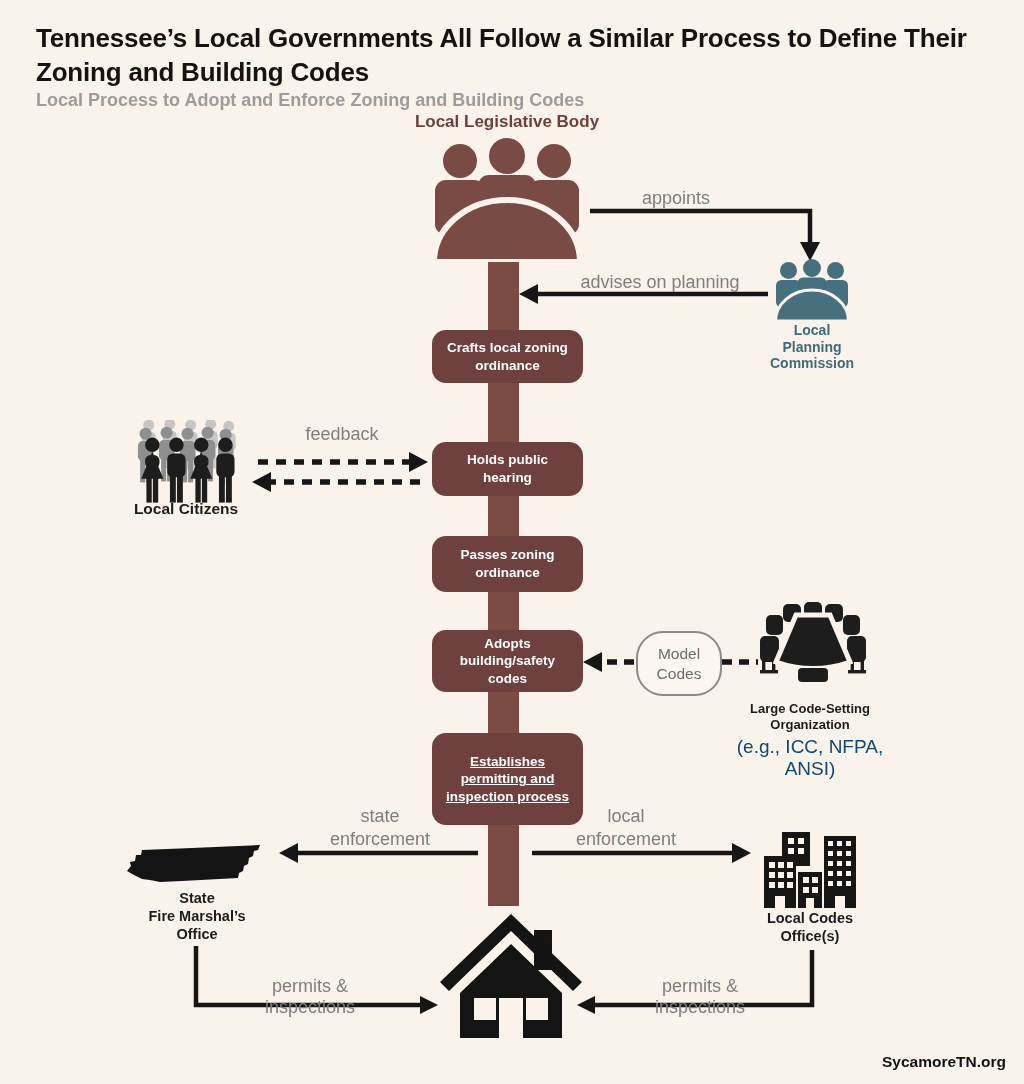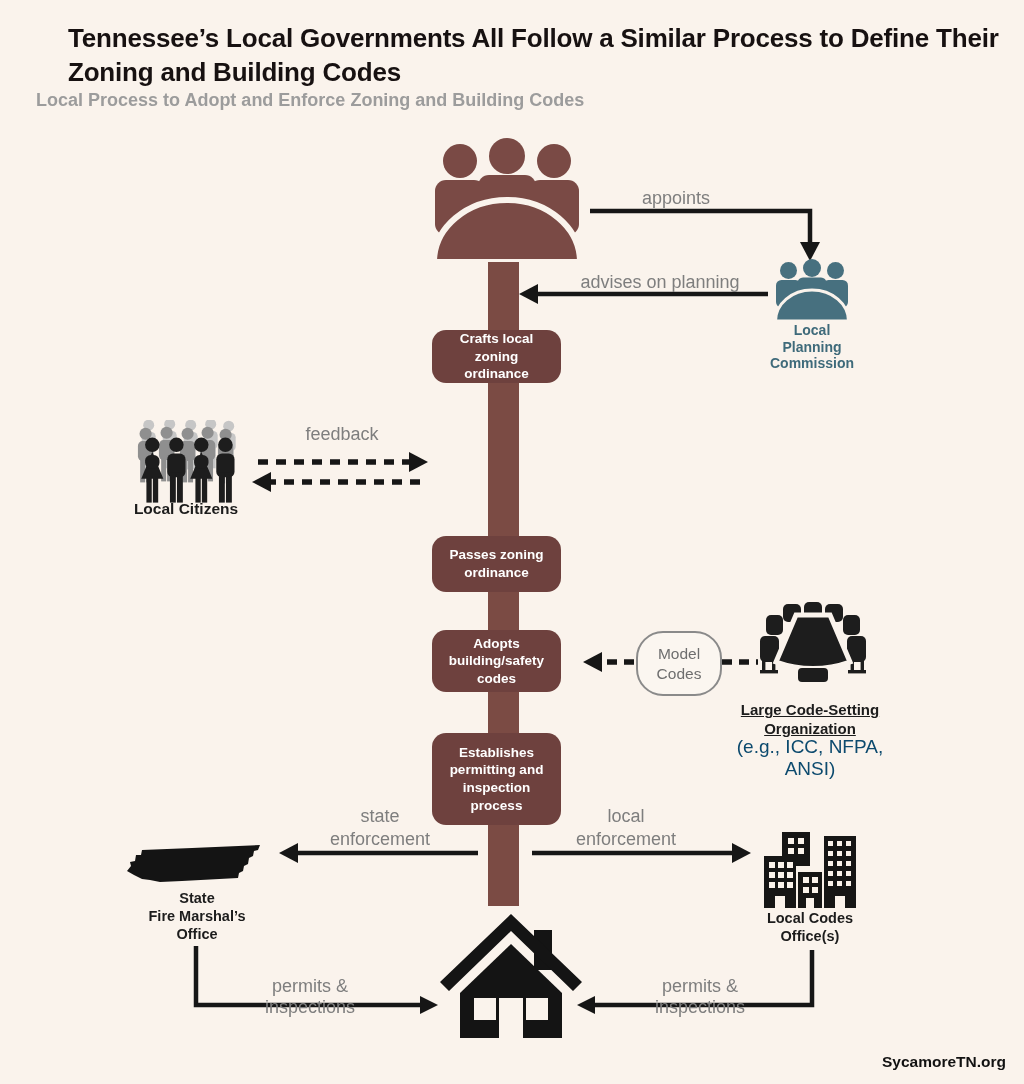--- a/index.html
+++ b/index.html
@@ -1,25 +1,25 @@
 <!DOCTYPE html>
 <html><head>
 <meta charset="utf-8">
 <style>
   html,body{margin:0;padding:0;background:#fff;}
   .stage{position:relative;width:1024px;height:1084px;background:#faf3ec;
          font-family:"Liberation Sans", sans-serif;overflow:hidden;}
   .abs{position:absolute;}
   
   .title{left:36px;top:22px;width:950px;font-size:26px;line-height:1.3;font-weight:bold;
-         color:#171111;letter-spacing:-0.2px;margin-left:32px;}
+         color:#171111;letter-spacing:-0.2px;}
   .subtitle{left:36px;top:90px;width:900px;font-size:18px;color:#9c9c9c;font-weight:bold;}
   
   .bar{left:488px;top:256px;width:31px;height:650px;background:#7b4b44;z-index:1;}
-  .step{left:432px;width:129px;background:#6e413e;border-radius:14px;color:#fff;
+  .step{left:432px;width:151px;background:#6e413e;border-radius:14px;color:#fff;
         display:flex;align-items:center;justify-content:center;text-align:center;
         font-size:13.5px;font-weight:600;line-height:1.3;padding:2px 9px;box-sizing:border-box;
         z-index:3;}
   
   .lbl{z-index:4;text-align:center;}
   .gray{color:#7e7e7e;font-size:18px;}
   .pre{white-space:pre-line;}
   .node-title{font-weight:bold;color:#1c1c1c;}
   .maroon-t{color:#6e3e3a;font-weight:bold;font-size:17px;}
   .teal-t{color:#3e6a7a;font-weight:bold;font-size:14px;line-height:1.18;}
@@ -62,23 +62,24 @@
       <polygon points="252,482 271,472 271,492"></polygon>
       <polygon points="583,662 602,652 602,672"></polygon>
       <polygon points="279,853 298,843 298,863"></polygon>
       <polygon points="751,853 732,843 732,863"></polygon>
       <polygon points="438,1005 420,996 420,1014"></polygon>
       <polygon points="577,1005 595,996 595,1014"></polygon>
     </g>
   </svg>
 
   <div class="abs step" style="top:330px;height:53px;">Crafts local zoning ordinance</div>
+  <div class="abs step" style="top:442px;height:54px;">Holds public hearing</div>
   <div class="abs step" style="top:630px;height:62px;">Adopts building/safety codes</div>
   <div class="abs step" style="top:536px;height:56px;">Passes zoning ordinance</div>
-  <div class="abs step" style="top:733px;height:92px;">Establishes permitting and inspection process</div>
+  <div class="abs step" style="top:733px;height:92px;text-decoration:underline;">Establishes permitting and inspection process</div>
 
   <div class="abs model">Model
 Codes</div>
 
   <svg class="abs icon" style="left:424px;top:138px;" width="166" height="124" viewBox="0 0 166 124">
     <g fill="#7a4a45">
       <circle cx="36" cy="23" r="17"></circle>
       <circle cx="130" cy="23" r="17"></circle>
       <circle cx="83" cy="18" r="18"></circle>
       <rect x="11" y="42" width="50" height="55" rx="11"></rect>
@@ -242,25 +243,26 @@
       <path d="M75,0 L4,68 L13,77 L75,17 L137,77 L146,68 Z"></path>
       <path d="M75,30 L24,79 L24,124 L126,124 L126,79 Z"></path>
     </g>
     <g fill="#faf3ec">
       <rect x="38" y="84" width="22" height="22"></rect>
       <rect x="90" y="84" width="22" height="22"></rect>
       <rect x="63" y="84" width="24" height="40"></rect>
     </g>
   </svg>
 
+  <div class="abs lbl maroon-t" style="left:377px;top:112px;width:260px;">Local Legislative Body</div>
   <div class="abs lbl teal-t pre" style="left:756px;top:322px;width:112px;">Local
 Planning
 Commission</div>
   <div class="abs lbl node-title" style="left:116px;top:500px;width:140px;font-size:15.5px;">Local Citizens</div>
-  <div class="abs lbl node-title pre" style="left:730px;top:701px;width:160px;font-size:15px;line-height:1.25;text-decoration:underline;">Large Code-Setting
+  <div class="abs lbl node-title pre" style="left:730px;top:701px;width:160px;font-size:13px;line-height:1.25;">Large Code-Setting
 Organization</div>
   <div class="abs lbl" style="left:722px;top:736px;width:176px;font-size:19px;color:#0c4a6e;">(e.g., ICC, NFPA, ANSI)</div>
   <div class="abs lbl node-title pre" style="left:137px;top:889px;width:120px;font-size:14.5px;line-height:1.25;">State
 Fire Marshal’s
 Office</div>
   <div class="abs lbl node-title pre" style="left:750px;top:909px;width:120px;font-size:14.5px;line-height:1.25;">Local Codes
 Office(s)</div>
 
   <div class="abs lbl gray" style="left:626px;top:188px;width:100px;">appoints</div>
   <div class="abs lbl gray" style="left:578px;top:272px;width:164px;">advises on planning</div>

